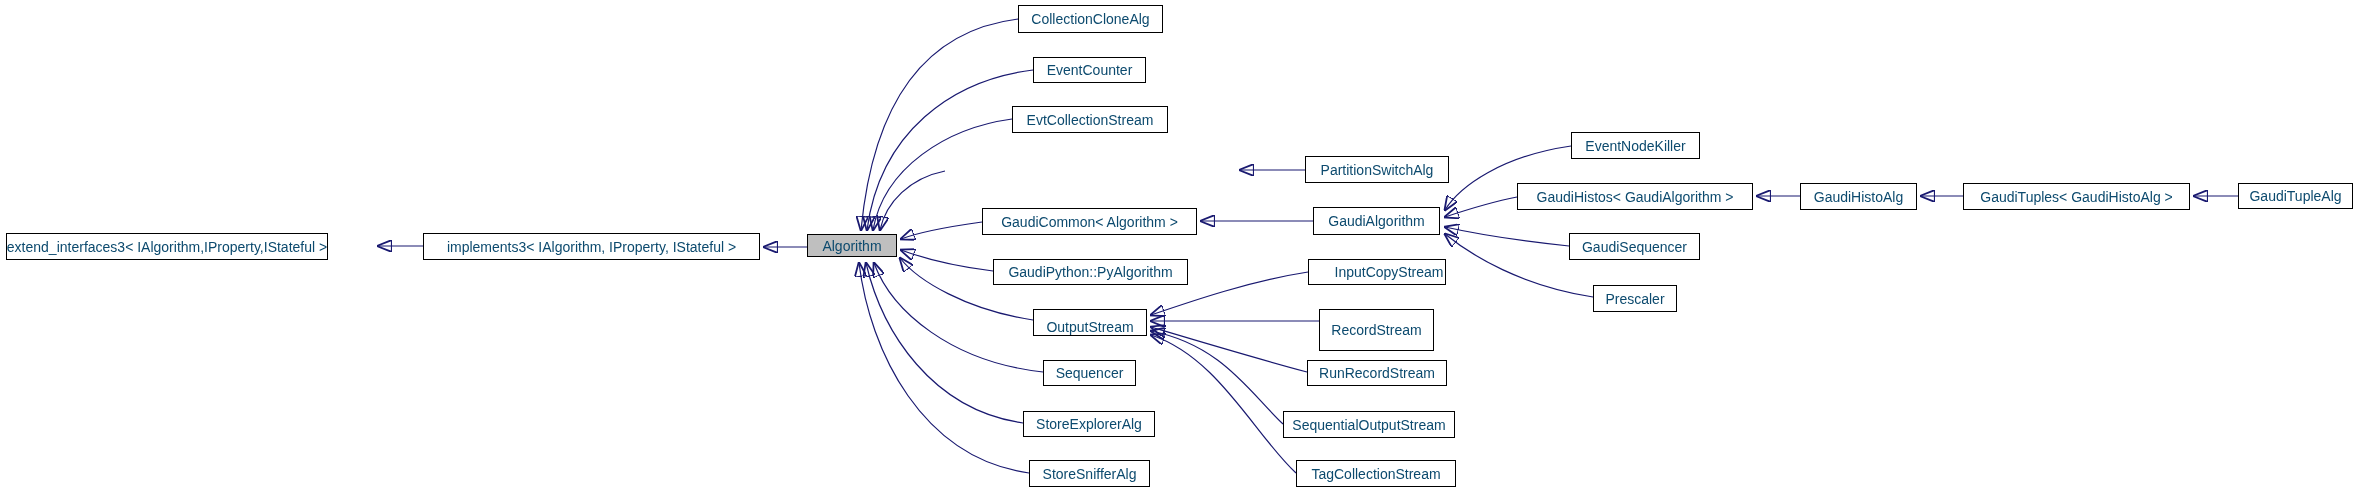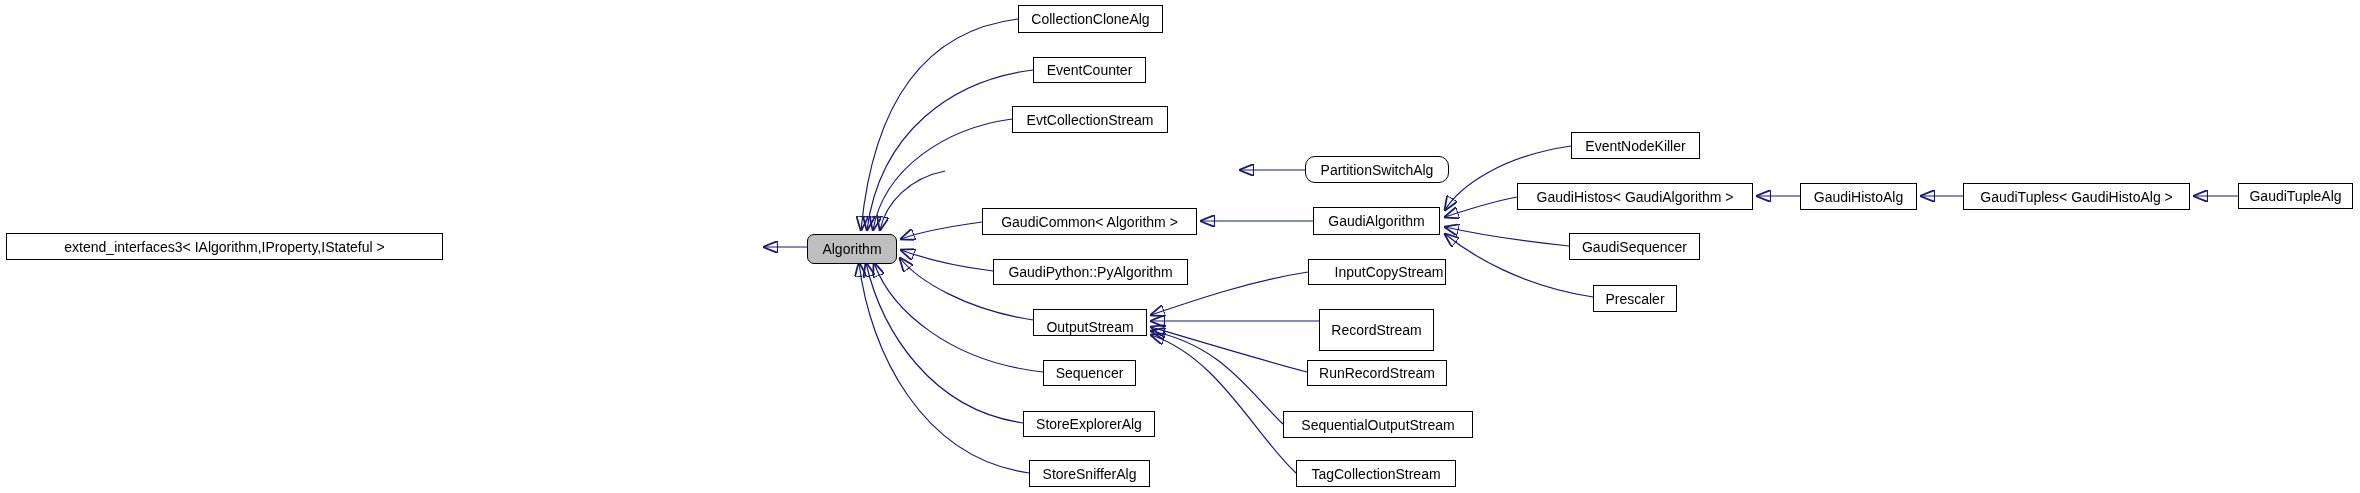--- a/index.html
+++ b/index.html
@@ -20,21 +20,21 @@
     left: 0; top: 0;
     width: 2360px;
     height: 493px;
   }
   .edges path { stroke: #191970; stroke-width: 1.2; fill: none; }
   .node {
     position: absolute;
     box-sizing: border-box;
     border: 1px solid #000000;
     background: #ffffff;
-    color: #000000;
+    color: #0c4a6e;
     font-size: 14px;
     display: flex;
     align-items: center;
     justify-content: center;
     white-space: nowrap;
     cursor: pointer;
   }
   .node.current {
     background: #bfbfbf;
     cursor: default;
@@ -79,24 +79,27 @@
     <path d="M 1571,146 C 1502,156 1460,186 1445,210" marker-end="url(#arrow)"></path>
     <path d="M 1517,197 C 1491,202 1466,210 1445,217" marker-end="url(#arrow)"></path>
     <path d="M 1569,246 C 1512,240 1472,233 1445,227" marker-end="url(#arrow)"></path>
     <path d="M 1593,297 C 1522,286 1472,256 1445,234" marker-end="url(#arrow)"></path>
 
     <path d="M 1800,196 H 1757" marker-end="url(#arrow)"></path>
     <path d="M 1963,196 H 1921" marker-end="url(#arrow)"></path>
     <path d="M 2238,196 H 2194" marker-end="url(#arrow)"></path>
   </svg>
 
-  <div class="node" style="left:6px; top:233px; width:437px; height:27px;text-align:center;">
+  <div class="node" style="left:6px; top:233px; width:322px; height:27px;text-align:center;">
       <span>extend_interfaces3&lt; IAlgorithm,IProperty,IStateful &gt;</span>
     </div>
-  <div class="node current" style="left:807px; top:234px; width:90px; height:30px;border-radius:7px;">
+  <div class="node" style="left:423px; top:233px; width:337px; height:27px;">
+      <span>implements3&lt; IAlgorithm, IProperty, IStateful &gt;</span>
+    </div>
+  <div class="node current" style="left:807px; top:234px; width:90px; height:23px;">
       <span>Algorithm</span>
     </div>
 
   <div class="node" style="left:1018px; top:5px; width:145px; height:28px;">
       <span>CollectionCloneAlg</span>
     </div>
   <div class="node" style="left:1033px; top:57px; width:113px; height:26px;">
       <span>EventCounter</span>
     </div>
   <div class="node" style="left:1012px; top:106px; width:156px; height:27px;">
@@ -114,36 +117,36 @@
   <div class="node" style="left:1043px; top:360px; width:93px; height:26px;">
       <span>Sequencer</span>
     </div>
   <div class="node" style="left:1023px; top:411px; width:132px; height:26px;">
       <span>StoreExplorerAlg</span>
     </div>
   <div class="node" style="left:1029px; top:460px; width:121px; height:27px;">
       <span>StoreSnifferAlg</span>
     </div>
 
-  <div class="node" style="left:1305px; top:156px; width:144px; height:27px;border-radius:10px;">
+  <div class="node" style="left:1305px; top:156px; width:144px; height:27px;">
       <span>PartitionSwitchAlg</span>
     </div>
   <div class="node" style="left:1313px; top:207px; width:127px; height:28px;">
       <span>GaudiAlgorithm</span>
     </div>
   <div class="node" style="left:1308px; top:259px; width:138px; height:26px;padding-left:24px;">
       <span>InputCopyStream</span>
     </div>
   <div class="node" style="left:1319px; top:309px; width:115px; height:42px;">
       <span>RecordStream</span>
     </div>
   <div class="node" style="left:1307px; top:360px; width:140px; height:26px;">
       <span>RunRecordStream</span>
     </div>
-  <div class="node" style="left:1283px; top:411px; width:190px; height:27px;">
+  <div class="node" style="left:1283px; top:411px; width:172px; height:27px;">
       <span>SequentialOutputStream</span>
     </div>
   <div class="node" style="left:1296px; top:460px; width:160px; height:27px;">
       <span>TagCollectionStream</span>
     </div>
 
   <div class="node" style="left:1571px; top:132px; width:129px; height:27px;">
       <span>EventNodeKiller</span>
     </div>
   <div class="node" style="left:1517px; top:183px; width:236px; height:27px;">

